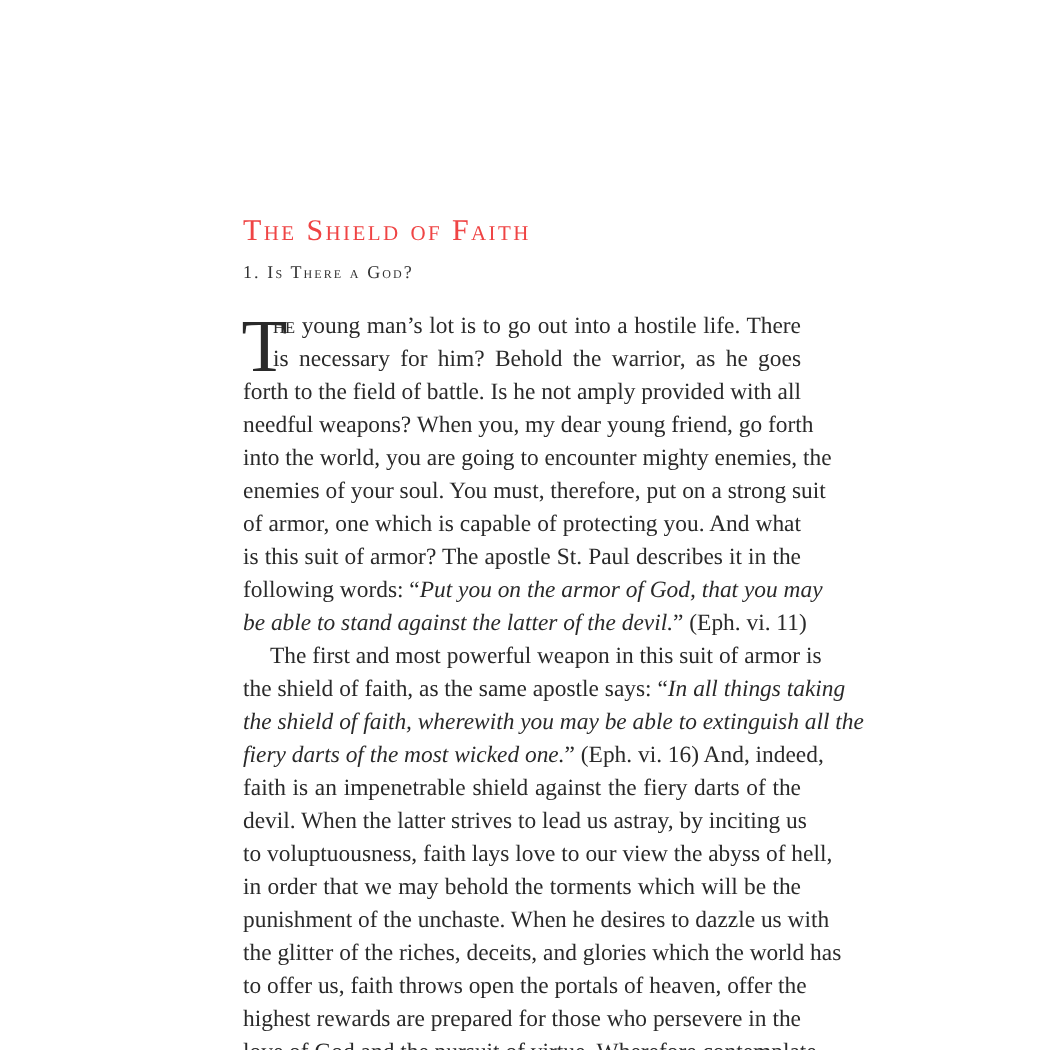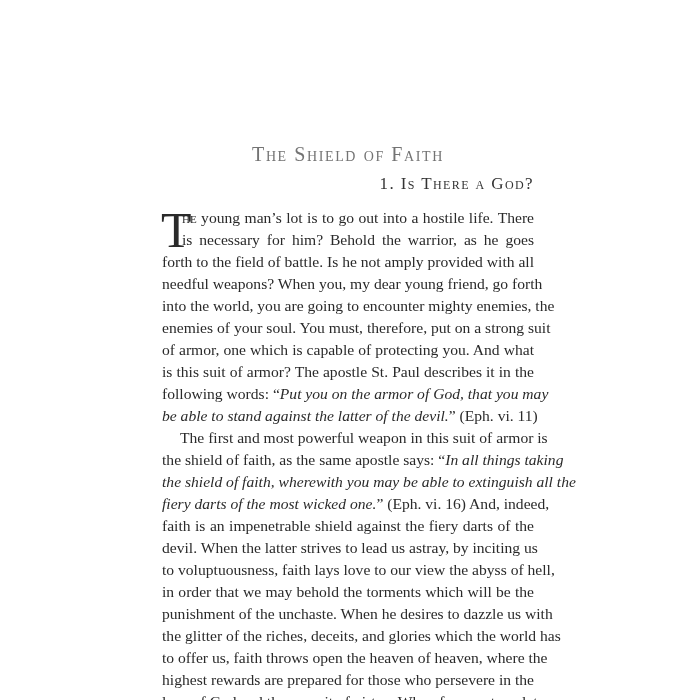--- a/index.html
+++ b/index.html
@@ -4,26 +4,26 @@
 <style>
   html, body { margin:0; padding:0; background:#ffffff; }
   body { width:700px; height:700px; position:relative; overflow:hidden; }
   .page {
     position:absolute; left:162px; top:0; width:372px;
     font-family:"Liberation Serif", "DejaVu Serif", serif;
     color:#2a2a2a;
   }
   .title {
     position:absolute; left:0; width:372px; top:143px;
-    text-align:center; font-size:20px; letter-spacing:1.6px;
-    font-variant:small-caps; color:#737373;
+    text-align:left; font-size:20px; letter-spacing:1.6px;
+    font-variant:small-caps; color:#ef4444;
   }
   .subtitle {
     position:absolute; left:0; width:372px; top:174px;
-    text-align:right; font-size:17px; letter-spacing:1.4px;
+    text-align:left; font-size:12px; letter-spacing:1.4px;
     font-variant:small-caps; color:#333;
   }
   .body {
     position:absolute; left:0; top:207px; width:372px;
     font-size:15.6px; line-height:22px; text-align:justify;
   }
   .line { display:block; height:22px; white-space:nowrap; text-align-last:justify; text-align:justify; }
   .line.last { text-align-last:left; }
   .indent { padding-left:18px; }
   .drop-wrap { padding-left:20px; }
@@ -58,18 +58,18 @@
         <span class="line indent"><span>The first and most powerful weapon in this suit of armor is</span></span>
         <span class="line"><span>the shield of faith, as the same apostle says:  “</span><i>In all things taking</i></span>
         <span class="line"><i>the shield of faith, wherewith you may be able to extinguish all the</i></span>
         <span class="line"><i>fiery darts of the most wicked one.</i><span>” (Eph. vi. 16)  And, indeed,</span></span>
         <span class="line"><span>faith is an impenetrable shield against the fiery darts of the</span></span>
         <span class="line"><span>devil.  When the latter strives to lead us astray, by inciting us</span></span>
         <span class="line"><span>to voluptuousness, faith lays love to our view the abyss of hell,</span></span>
         <span class="line"><span>in order that we may behold the torments which will be the</span></span>
         <span class="line"><span>punishment of the unchaste.  When he desires to dazzle us with</span></span>
         <span class="line"><span>the glitter of the riches, deceits, and glories which the world has</span></span>
-        <span class="line"><span>to offer us, faith throws open the heaven of heaven, where the</span></span>
+        <span class="line"><span>to offer us, faith throws open the portals of heaven, offer the</span></span>
         <span class="line"><span>highest rewards are prepared for those who persevere in the</span></span>
         <span class="line"><span>love of God and the pursuit of virtue.  Wherefore contemplate</span></span>
       </div>
     </div>
 </div>
 
 </body></html>

